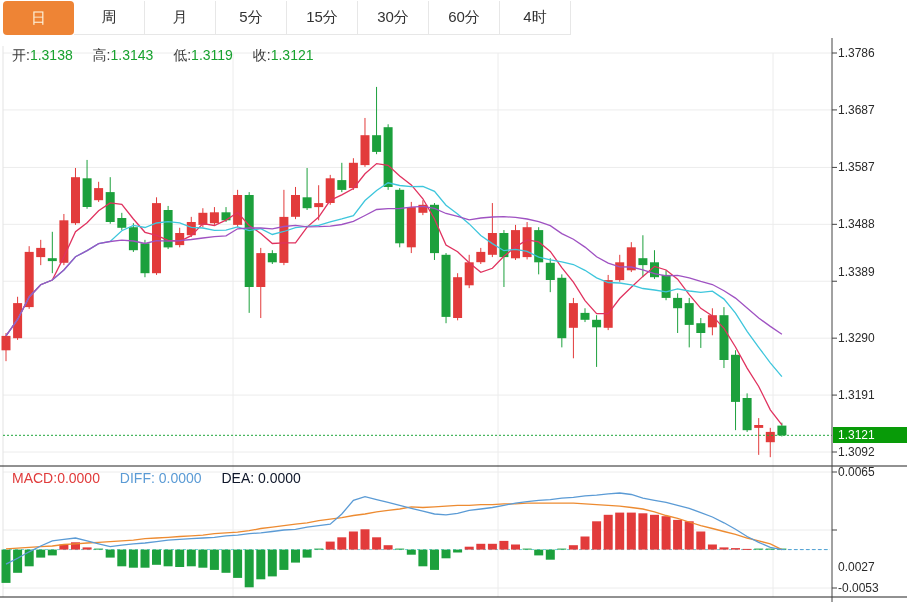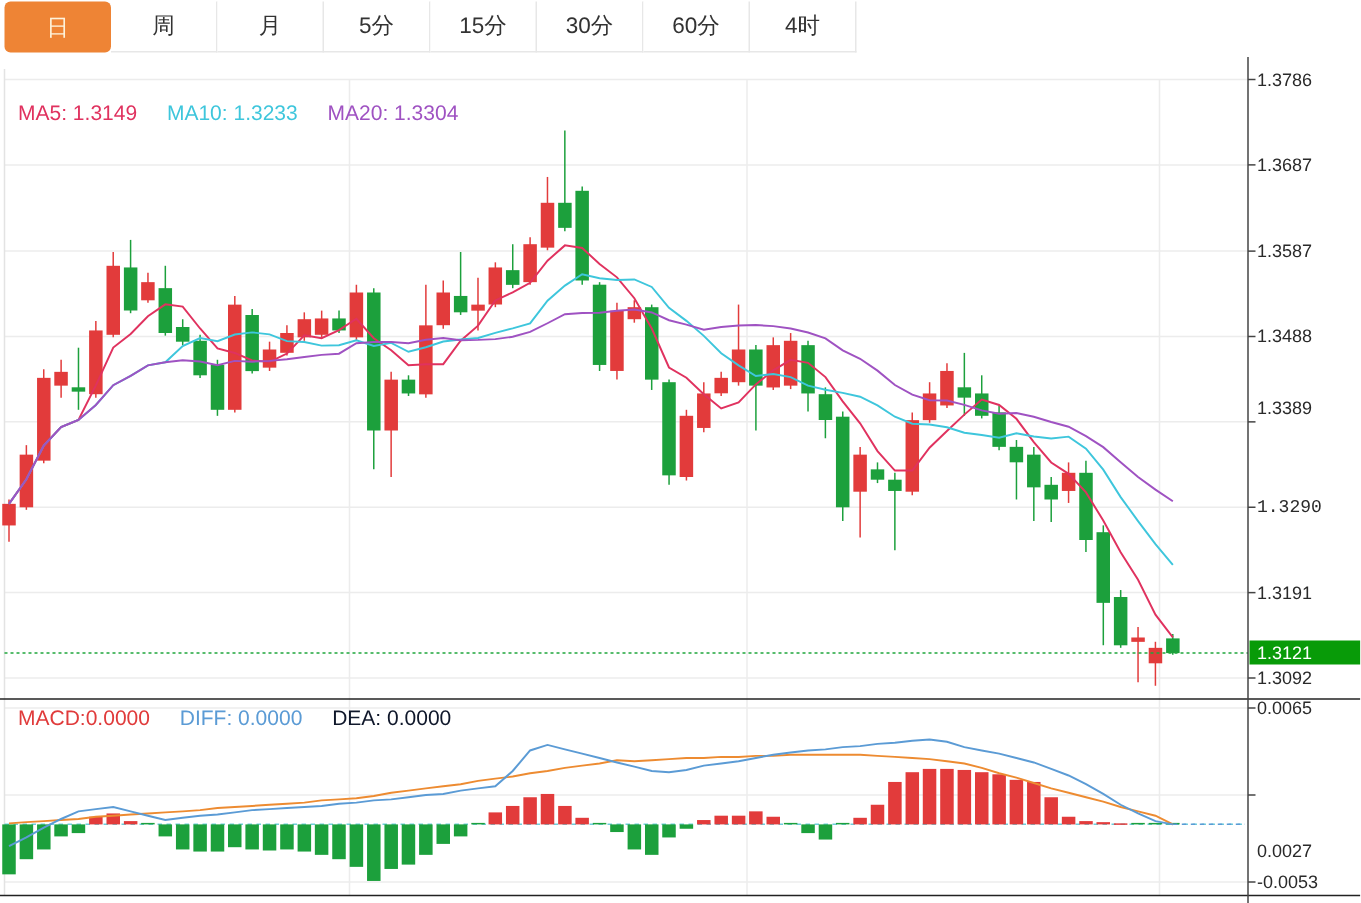--- a/index.html
+++ b/index.html
@@ -280,41 +280,42 @@
       <div class="tab active">日</div>
       <div class="tab">周</div>
       <div class="tab">月</div>
       <div class="tab">5分</div>
       <div class="tab">15分</div>
       <div class="tab">30分</div>
       <div class="tab">60分</div>
       <div class="tab">4时</div>
     </div>
 
-
-  <div class="overlay-row row-ma">
-    <span class="grp ma5"><span>MA5:</span> <span>1.3149</span></span>
-    <span class="grp ma10"><span>MA10:</span> <span>1.3233</span></span>
-    <span class="grp ma20"><span>MA20:</span> <span>1.3304</span></span>
+  <div class="overlay-row row-ohlc">
+    <span class="grp"><span class="lbl">开:</span><span class="val-green">1.3138</span></span>
+    <span class="grp"><span class="lbl">高:</span><span class="val-green">1.3143</span></span>
+    <span class="grp"><span class="lbl">低:</span><span class="val-green">1.3119</span></span>
+    <span class="grp"><span class="lbl">收:</span><span class="val-green">1.3121</span></span>
   </div>
+
 
   <div class="overlay-row row-macd">
     <span class="grp macdv"><span>MACD:</span><span>0.0000</span></span>
     <span class="grp diffv"><span>DIFF:</span> <span>0.0000</span></span>
     <span class="grp deav"><span>DEA:</span> <span>0.0000</span></span>
   </div>
 
   <div class="price-badge" style="top: 427.327px;">1.3121</div>
 
   <div id="axis-labels">
       <div class="axis-label" style="top: 46px;">1.3786</div>
       <div class="axis-label" style="top: 102.918px;">1.3687</div>
       <div class="axis-label" style="top: 160.411px;">1.3587</div>
       <div class="axis-label" style="top: 217.329px;">1.3488</div>
       <div class="axis-label" style="top: 265px;">1.3389</div>
-      <div class="axis-label" style="top: 331.164px; font-family: Liberation Mono, monospace;">1.3290</div>
+      <div class="axis-label" style="top: 331.164px;">1.3290</div>
       <div class="axis-label" style="top: 388.082px;">1.3191</div>
       <div class="axis-label" style="top: 445px;">1.3092</div>
       <div class="axis-label" style="top: 465px;">0.0065</div>
       <div class="axis-label" style="top: 523px; margin-top: 37px;">0.0027</div>
       <div class="axis-label" style="top: 581px;">-0.0053</div>
     </div>
 </div>
 
 </body></html>

